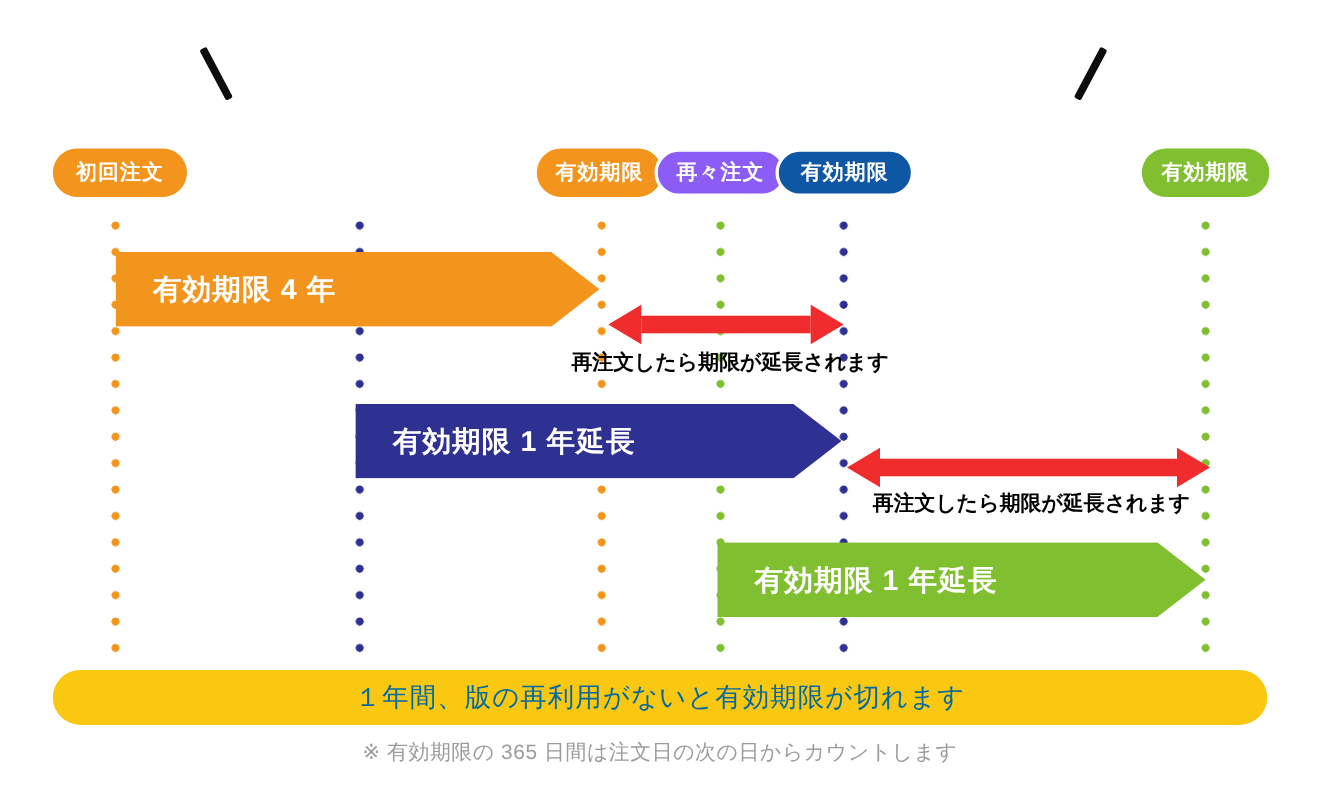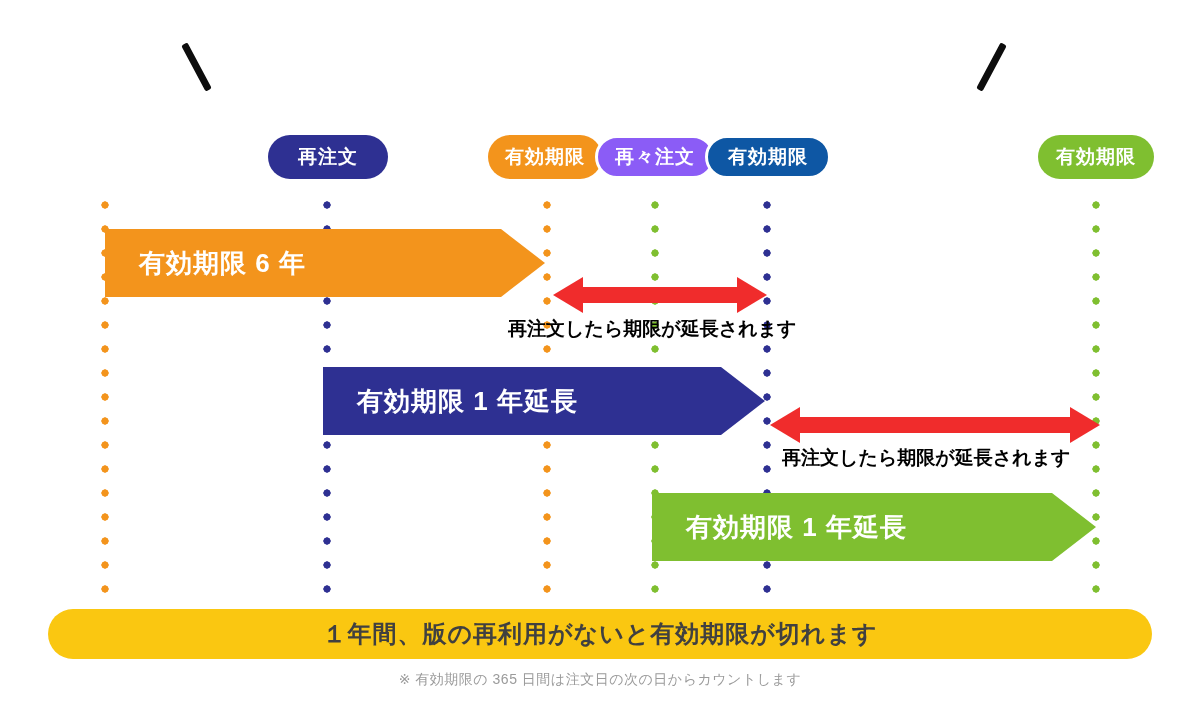--- a/index.html
+++ b/index.html
@@ -49,60 +49,60 @@
   .banner-3{left:652px;top:493px;width:444px;background:#7FBF30;}
   
   .dbl-arrow{position:absolute;height:36px;display:flex;align-items:center;z-index:3;}
   .dbl-arrow-1{left:553px;top:277px;width:214px;}
   .dbl-arrow-2{left:770px;top:407px;width:330px;}
   .ah{width:0;height:0;border-top:18px solid transparent;border-bottom:18px solid transparent;}
   .ah-left{border-right:30px solid #F02C2C;}
   .ah-right{border-left:30px solid #F02C2C;}
   .shaft{flex:1 1 auto;height:16px;background:#F02C2C;}
   .arrow-caption{
-    position:absolute;width:300px;z-index:3;text-align:left;
+    position:absolute;width:300px;z-index:3;text-align:right;
     font-weight:bold;font-size:19px;color:#000;
   }
   .caption-1{left:508px;top:316px;}
   .caption-2{left:782px;top:445px;}
   
   .expiry-banner{
     position:absolute;left:48px;top:609px;width:1104px;height:50px;border-radius:25px;
     background:#FAC711;z-index:4;display:flex;align-items:center;justify-content:center;
-    font-weight:bold;font-size:24px;color:#404040;letter-spacing:1px;
+    font-weight:normal;font-size:24px;color:#0369a1;letter-spacing:1px;
   }
   
   .footnote{
     position:absolute;left:0;right:0;top:671px;text-align:center;
-    font-size:14px;color:#9B9B9B;letter-spacing:0.5px;
+    font-size:19px;color:#9B9B9B;letter-spacing:0.5px;
   }
 </style>
 </head>
 <body>
 
 <div class="canvas">
 
   <div class="slash slash-left"></div>
   <div class="slash slash-right"></div>
 
   <div class="dotline dl-orange dl-1"></div>
   <div class="dotline dl-navy dl-2"></div>
   <div class="dotline dl-orange dl-3"></div>
   <div class="dotline dl-green dl-4"></div>
   <div class="dotline dl-navy dl-5"></div>
   <div class="dotline dl-green dl-6"></div>
 
-  <div class="pill pill-2">再注文</div>
+  <div class="pill pill-1">初回注文</div>
   <div class="pill pill-3">有効期限</div>
   <div class="pill pill-4">再々注文</div>
   <div class="pill pill-5">有効期限</div>
   <div class="pill pill-6">有効期限</div>
 
   <div class="banner banner-1">
-    <span>有効期限 6 年</span>
+    <span>有効期限 4 年</span>
   </div>
   <div class="banner banner-2">
     <span>有効期限 1 年延長</span>
   </div>
   <div class="banner banner-3">
     <span>有効期限 1 年延長</span>
   </div>
 
   <div class="dbl-arrow dbl-arrow-1">
     <div class="ah ah-left"></div>

